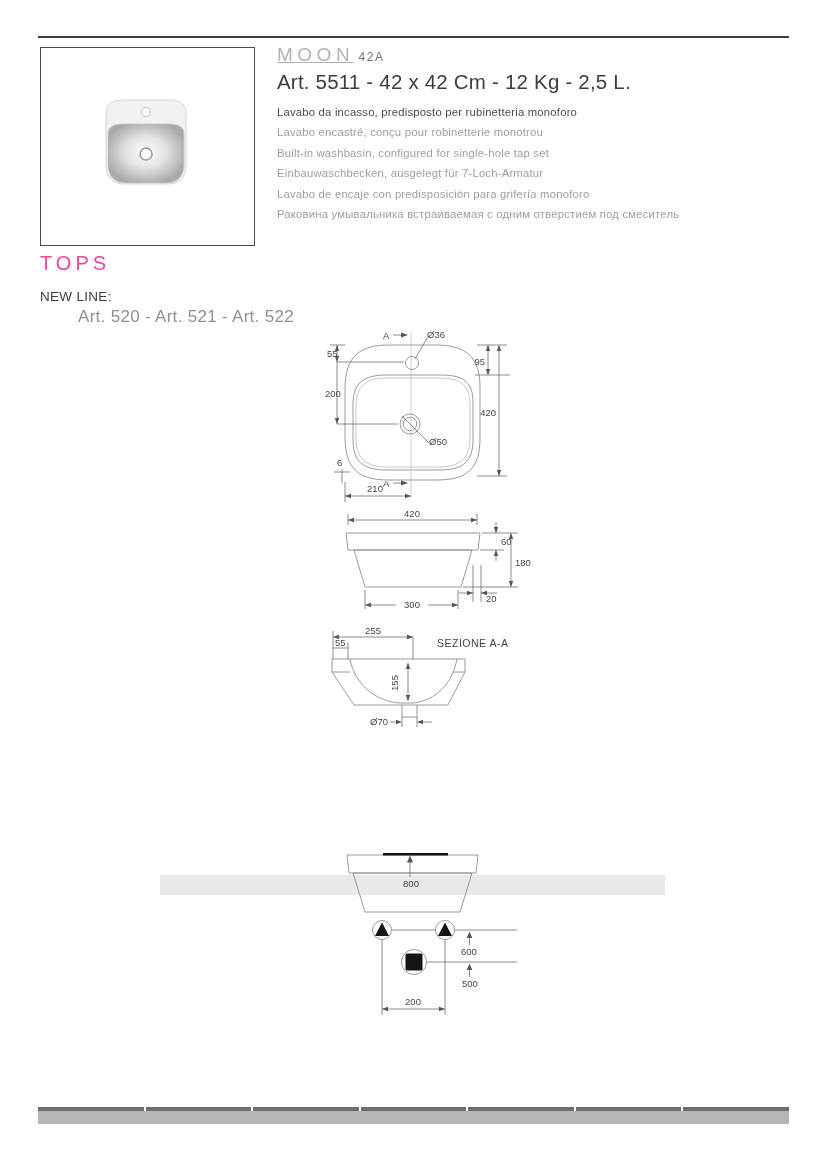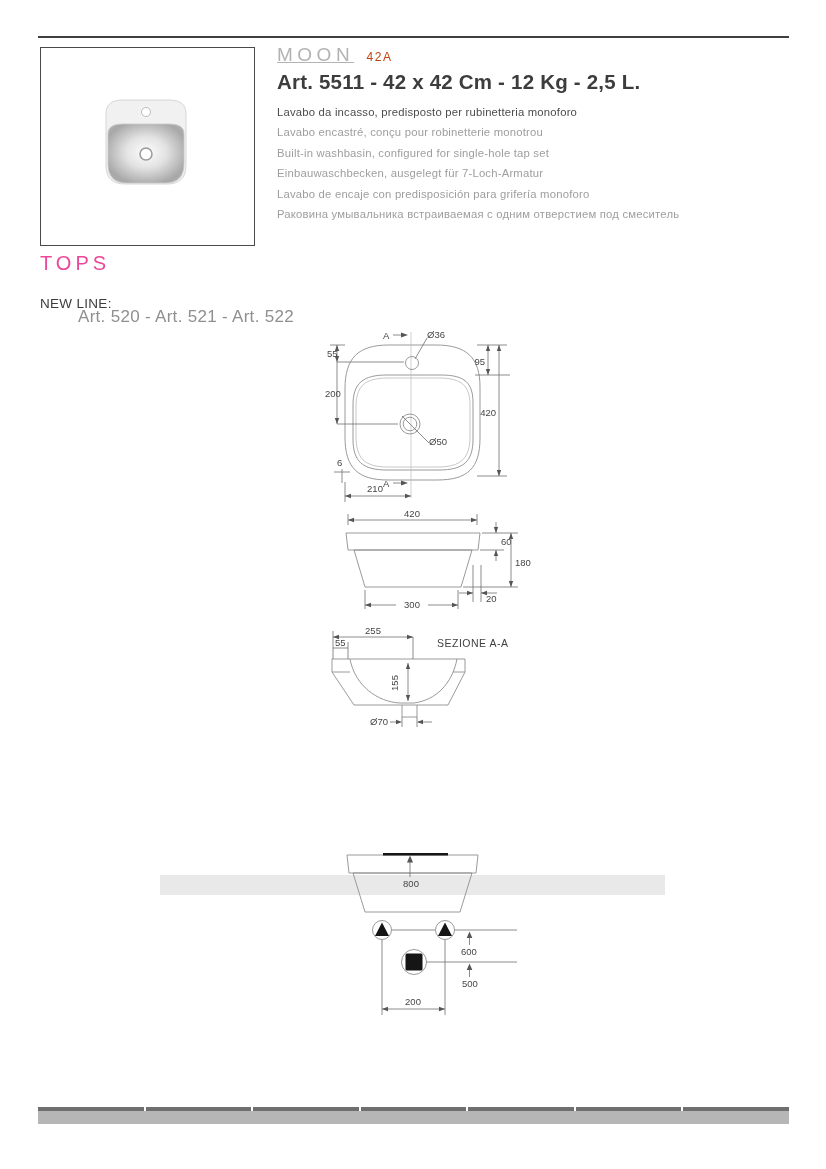--- a/index.html
+++ b/index.html
@@ -10,29 +10,29 @@
   
   .top-rule{left:38px;top:36px;width:751px;height:2px;background:#3f3f3f;}
 
   
   .photo-frame{left:40px;top:47px;width:213px;height:197px;border:1.5px solid #4a4a4a;background:#fff;}
 
   
   .title-block{left:277px;top:44px;width:420px;}
   .product-line{white-space:nowrap;}
   .product-name{font-size:19px;letter-spacing:4.5px;color:#b3b3b3;text-decoration:underline;}
-  .product-variant{font-size:12px;letter-spacing:1.5px;color:#c2410c;margin-left:8px;}
-  .article-info{font-size:20.5px;color:#3d3d3d;letter-spacing:0.2px;margin-top:4px;font-weight:bold;}
+  .product-variant{font-size:12px;letter-spacing:1.5px;color:#737373;margin-left:0;}
+  .article-info{font-size:20.5px;color:#3d3d3d;letter-spacing:0.2px;margin-top:4px;}
   .descs{margin-top:12px;}
   .desc{font-size:11.3px;color:#9e9e9e;height:20.4px;letter-spacing:0.2px;white-space:nowrap;}
   .desc.primary{color:#4c4c4c;}
 
   
   .category-title{left:40px;top:252px;font-size:20px;letter-spacing:4px;color:#ec4899;}
-  .new-line-label{left:40px;top:296px;font-size:13.5px;color:#3c3c3c;letter-spacing:0.3px;}
+  .new-line-label{left:40px;top:289px;font-size:13.5px;color:#3c3c3c;letter-spacing:0.3px;}
   .new-line-articles{left:48px;top:307px;font-size:17px;color:#8f8f8f;letter-spacing:0.3px;margin-left:30px;}
 
   
   svg{display:block;}
   svg text{font-family:"Liberation Sans",sans-serif;font-size:9.5px;fill:#454545;}
   svg .sez{font-size:10.5px;fill:#3f3f3f;letter-spacing:0.5px;}
   .geo{stroke:#8f8f8f;stroke-width:0.9;fill:none;}
   .geo2{stroke:#b9b9b9;stroke-width:0.8;fill:none;}
   .dim{stroke:#6f6f6f;stroke-width:0.8;fill:none;}
   .ah{fill:#555;stroke:none;}

